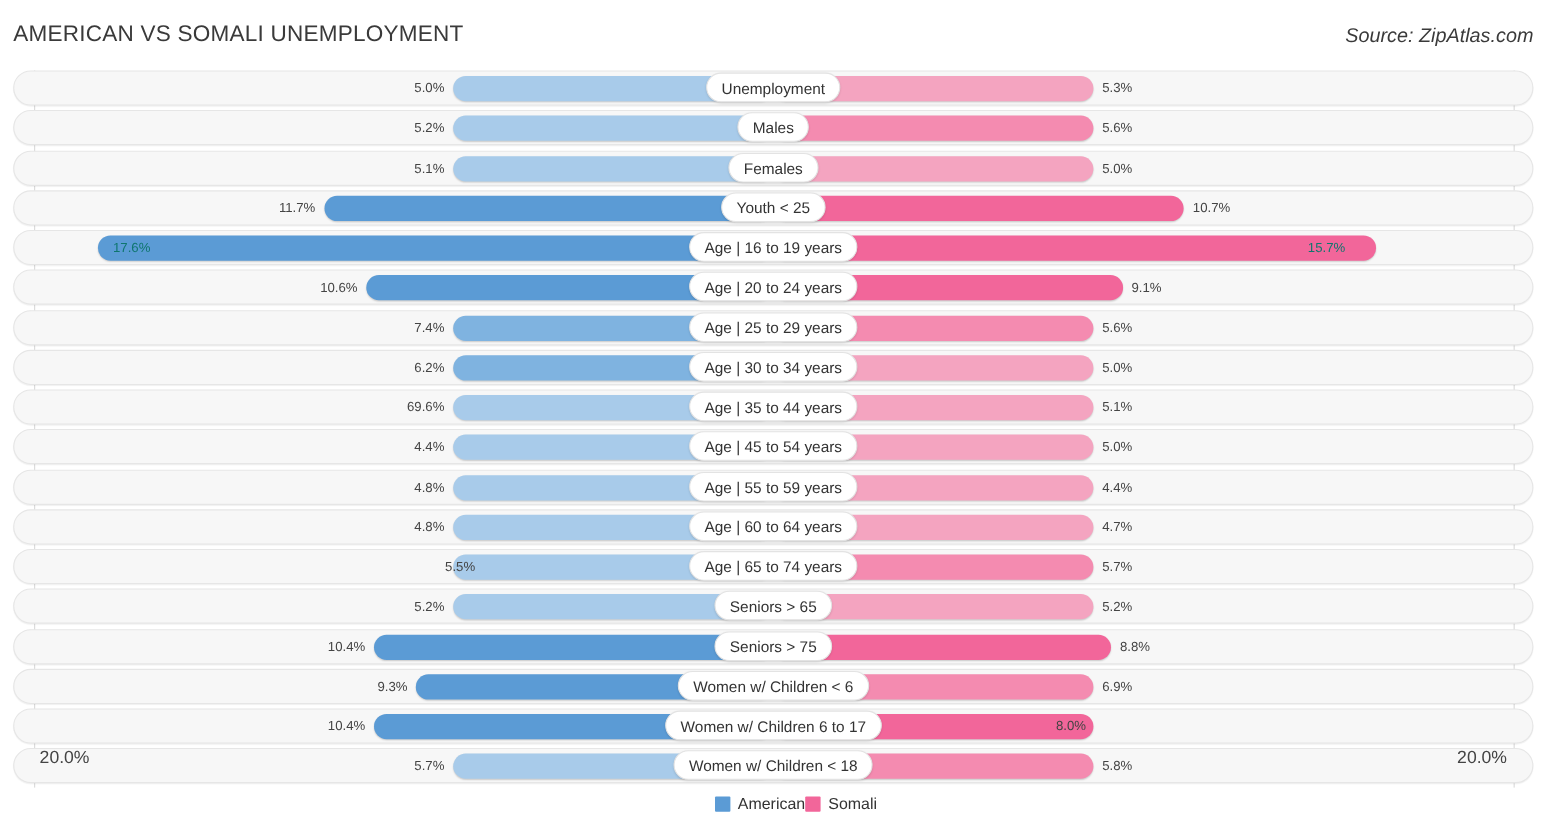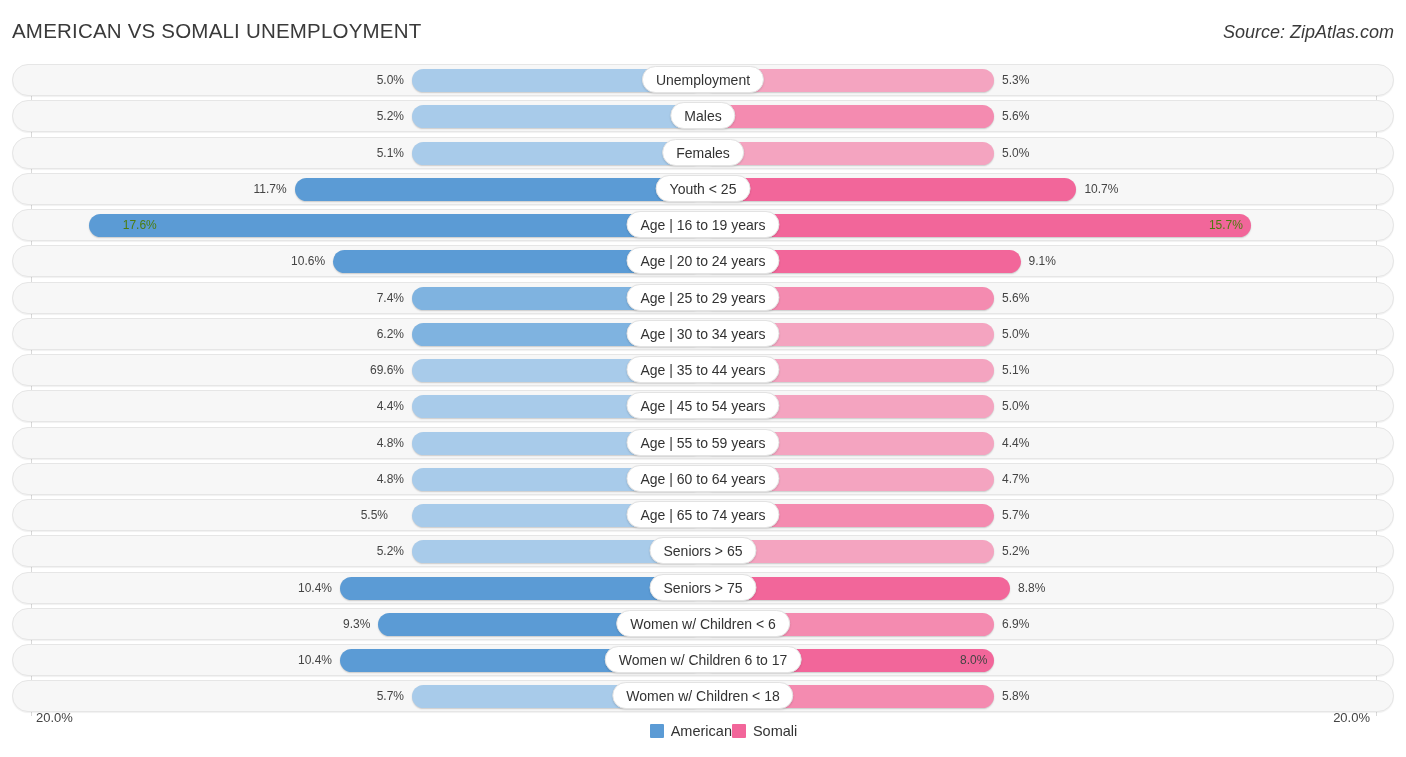--- a/index.html
+++ b/index.html
@@ -58,41 +58,40 @@
   }
   .bar.left  { right: 691px; }
   .bar.right { left: 691px; }
 
   .val {
     position: absolute; top: 6px;
     font-size: 12px; color: #444;
     line-height: 21px; white-space: nowrap;
   }
   .val.inside {
-    color: #4d7c0f;
-    margin-left: 20px;
+    color: #0f766e;
   }
 
   .pill {
     position: absolute; top: 2px; left: 50%;
     transform: translateX(-50%);
     height: 27px; line-height: 26px;
     padding: 0 13px;
     background: #ffffff;
     border: 1px solid #e3e3e3;
     border-radius: 14px;
     font-size: 14px; color: #333;
     white-space: nowrap;
     box-shadow: 0 1px 2px rgba(0,0,0,0.13);
     z-index: 5;
   }
 
   .axis {
-    position: absolute; top: 710px;
-    font-size: 13px; color: #444;
+    position: absolute; top: 681px;
+    font-size: 16px; color: #444;
   }
   .axis.left  { left: 36px; }
   .axis.right { right: 36px; }
 
   .legend {
     position: absolute; top: 723px; left: 0; width: 1406px;
     display: flex; justify-content: center; align-items: center;
     padding-left: 41px;
   }
   .legend-item { display: flex; align-items: center; gap: 7px; }
@@ -202,21 +201,21 @@
         <div class="track"></div>
         <div class="bar left" style="width: 291px; background: rgb(168, 203, 234);"></div>
         <div class="val" style="right: 990px;">4.8%</div>
         <div class="bar right" style="width: 291px; background: rgb(244, 164, 192);"></div>
         <div class="val" style="left: 990px;">4.7%</div>
         <div class="pill">Age | 60 to 64 years</div>
       </div>
       <div class="row">
         <div class="track"></div>
         <div class="bar left" style="width: 291px; background: rgb(168, 203, 234);"></div>
-        <div class="val" style="right: 1006px;">5.5%</div>
+        <div class="val" style="right: 962px;">5.5%</div>
         <div class="bar right" style="width: 291px; background: rgb(244, 139, 176);"></div>
         <div class="val" style="left: 990px;">5.7%</div>
         <div class="pill">Age | 65 to 74 years</div>
       </div>
       <div class="row">
         <div class="track"></div>
         <div class="bar left" style="width: 291px; background: rgb(168, 203, 234);"></div>
         <div class="val" style="right: 990px;">5.2%</div>
         <div class="bar right" style="width: 291px; background: rgb(244, 164, 192);"></div>
         <div class="val" style="left: 990px;">5.2%</div>

